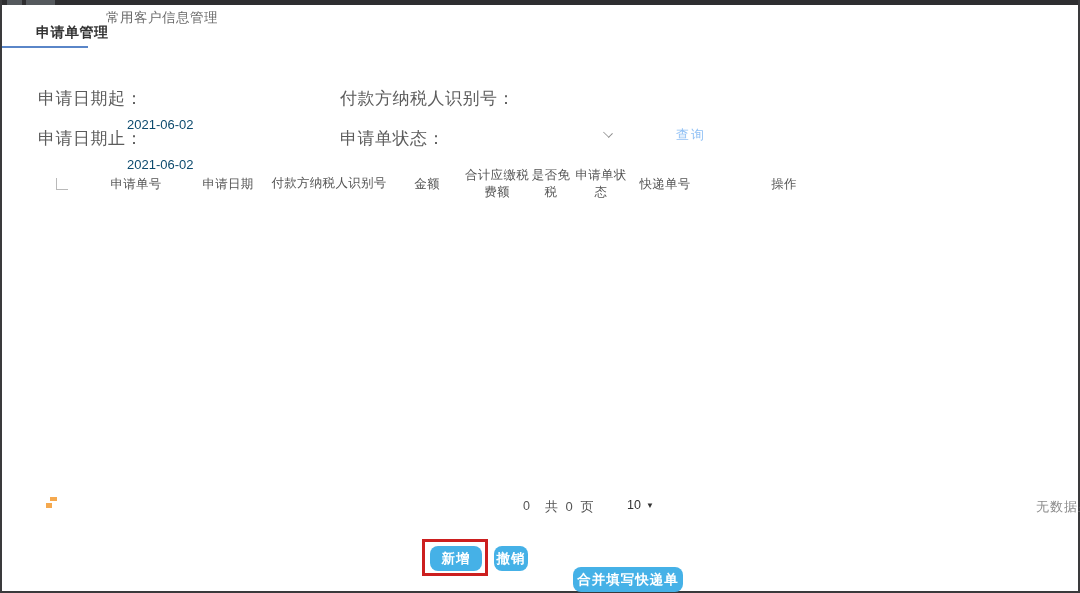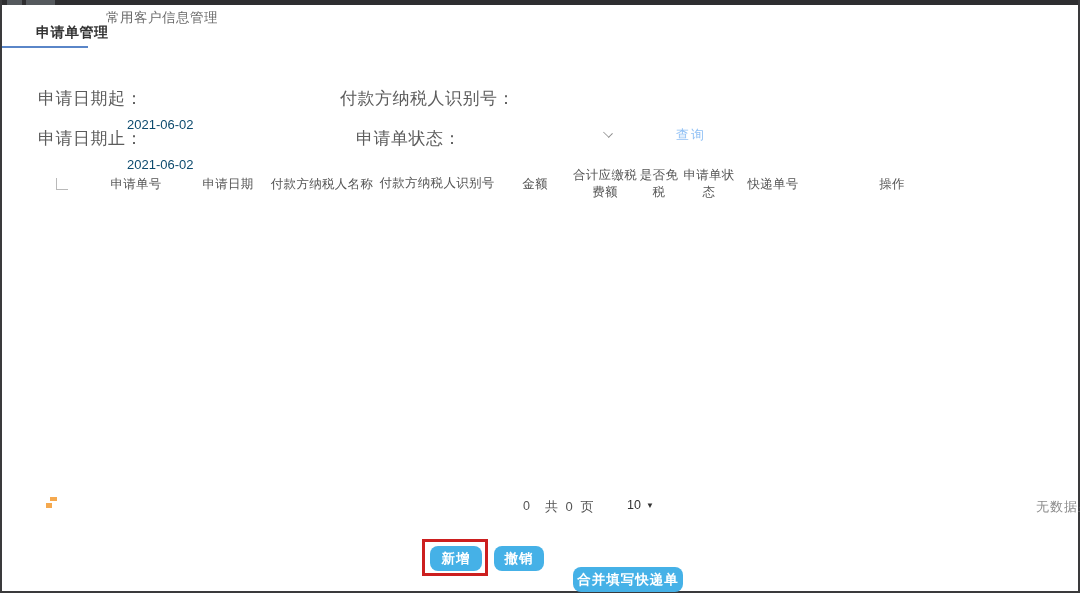--- a/index.html
+++ b/index.html
@@ -48,21 +48,21 @@
   .pg-total{position:absolute;left:545px;top:498px;font-size:13px;color:#555;letter-spacing:2px;}
   .pg-size{position:absolute;left:627px;top:498px;font-size:12.5px;color:#333;cursor:pointer;display:flex;align-items:center;gap:5px;}
   .pg-size .caret{font-size:8px;color:#333;}
   .no-data{position:absolute;left:1036px;top:498px;font-size:13px;color:#8a8a8a;white-space:nowrap;letter-spacing:1px;}
 
   
   .btn{position:absolute;top:546px;height:25px;background:#45b1e7;color:#fff;border:none;
        border-radius:8px;font-family:inherit;font-size:13.5px;font-weight:bold;letter-spacing:1px;
        display:flex;align-items:center;justify-content:center;cursor:pointer;padding:0;}
   .btn-add{left:430px;width:52px;}
-  .btn-revoke{left:494px;width:50px;}
+  .btn-revoke{left:494px;width:34px;}
   .btn-merge{left:573px;width:110px;margin-top:21px;}
   .highlight-box{position:absolute;left:422px;top:539px;width:66px;height:37px;
        border:3px solid #cc1f1f;box-sizing:border-box;pointer-events:none;}
 </style>
 </head>
 <body>
 
 <div class="root">
 
   <div class="topbar">
@@ -76,31 +76,30 @@
   <div class="tab-active">申请单管理</div>
   <div class="tab-inactive">常用客户信息管理</div>
   <div class="tab-underline"></div>
 
   <div class="lbl" style="left:38px;top:87px;">申请日期起：</div>
   <div class="val" style="left:127px;top:87px;">2021-06-02</div>
   <div class="lbl" style="left:340px;top:87px;">付款方纳税人识别号：</div>
 
   <div class="lbl" style="left:38px;top:127px;">申请日期止：</div>
   <div class="val" style="left:127px;top:127px;">2021-06-02</div>
-  <div class="lbl" style="left:356px;top:127px;">申请单状态：</div>
+  <div class="lbl" style="left:340px;top:127px;">申请单状态：</div>
   <div class="chevron"></div>
   <div class="query-link">查询</div>
 
   <div class="thead">
     <div class="c cb-cell">
       <span class="checkbox"></span>
     </div>
     <div class="c w104">申请单号</div>
     <div class="c w80">申请日期</div>
-    <div class="c w108">付款方纳税人名称</div>
     <div class="c w122">付款方纳税人识别号</div>
     <div class="c w74">金额</div>
     <div class="c w66">合计应缴税费额</div>
     <div class="c w42">是否免税</div>
     <div class="c w58">申请单状态</div>
     <div class="c w70">快递单号</div>
     <div class="c sp30"></div>
     <div class="c wlast">操作</div>
   </div>
 

